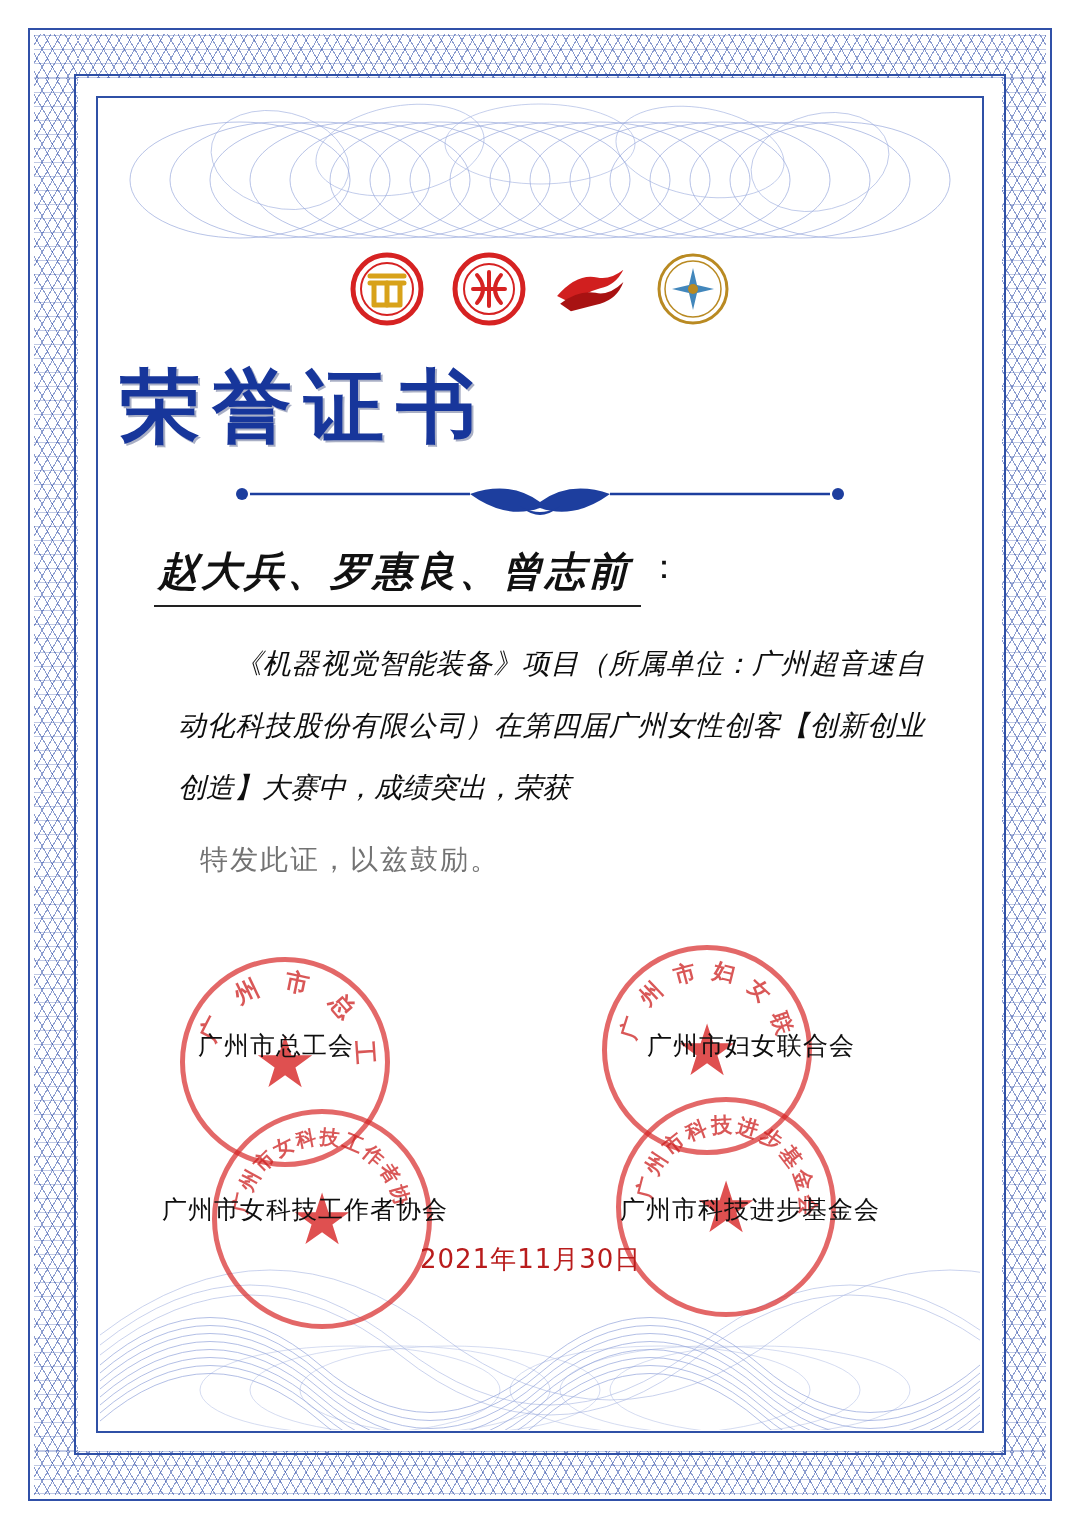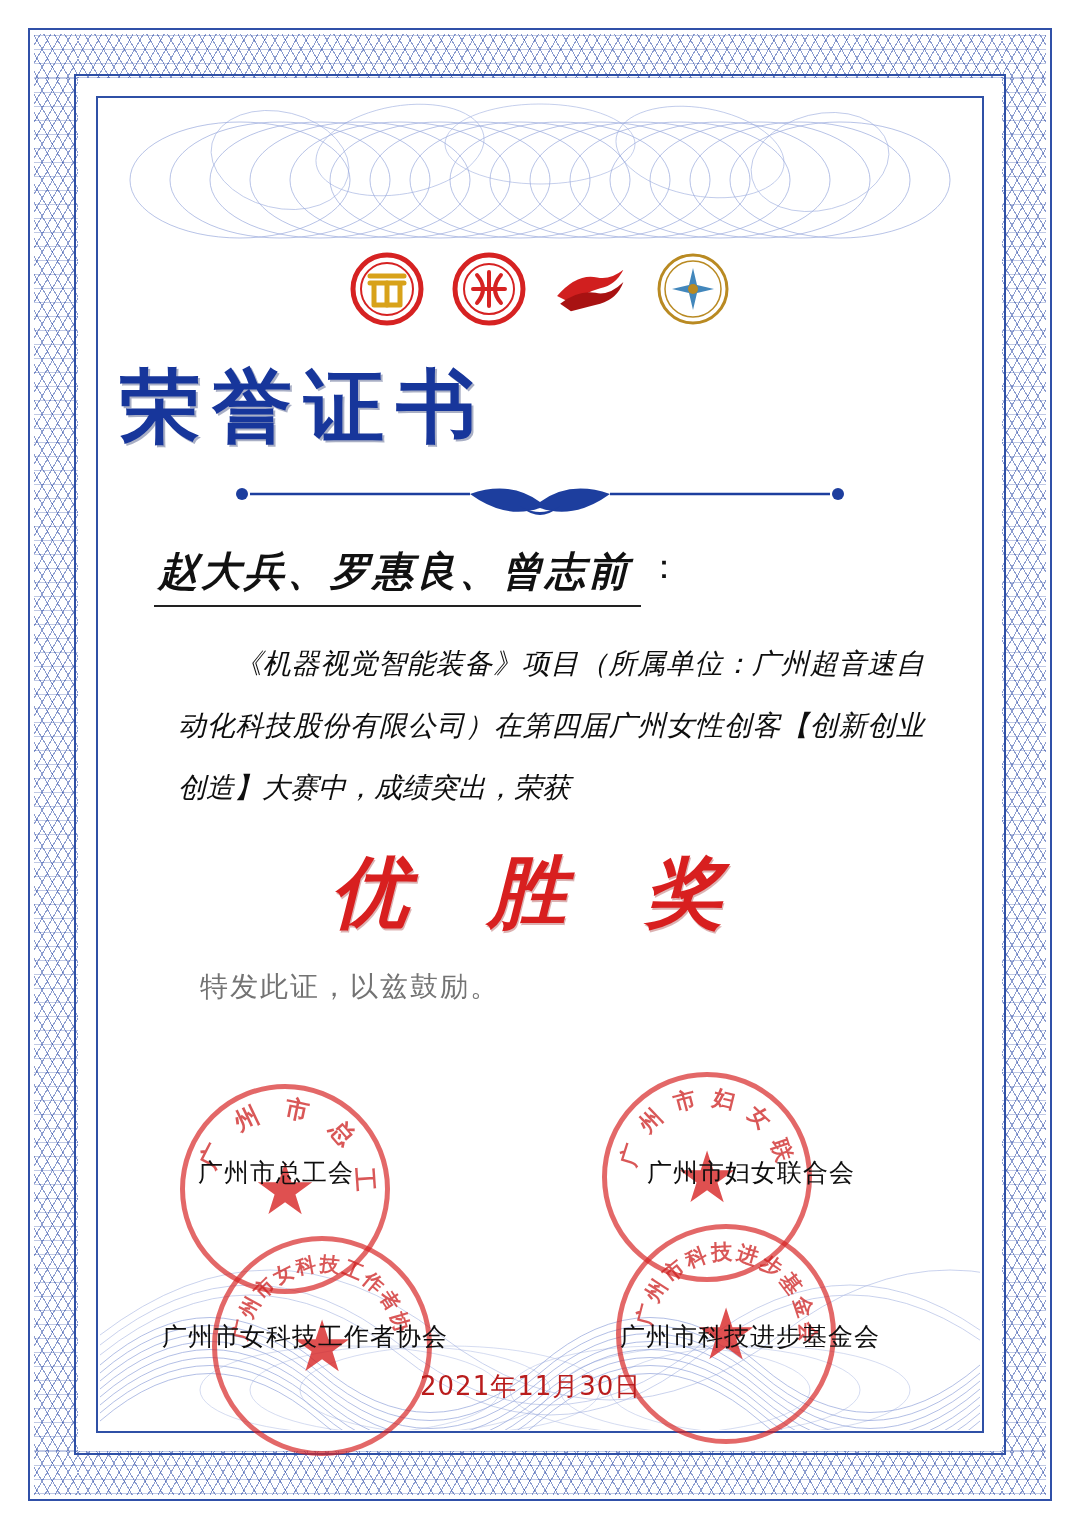--- a/index.html
+++ b/index.html
@@ -332,21 +332,20 @@
       </svg>
     </div>
 
     <div class="recipient-row">
       <span class="recipient-names">赵大兵、罗惠良、曾志前</span>
       <span class="recipient-colon">：</span>
     </div>
 
     <div class="body-text">《机器视觉智能装备》项目（所属单位：广州超音速自动化科技股份有限公司）在第四届广州女性创客【创新创业创造】大赛中，成绩突出，荣获</div>
 
-    <div class="award">优 胜 奖</div>
 
     <div class="closing">特发此证，以兹鼓励。</div>
 
     <div class="signers">
 
       <div class="seal seal-a">
         <div class="seal-star">★</div>
         <svg class="seal-arc" viewBox="0 0 200 200" aria-hidden="true">
           <defs>
               <path id="arcA" d="M28,100 a72,72 0 1,1 144,0" fill="none"></path>

